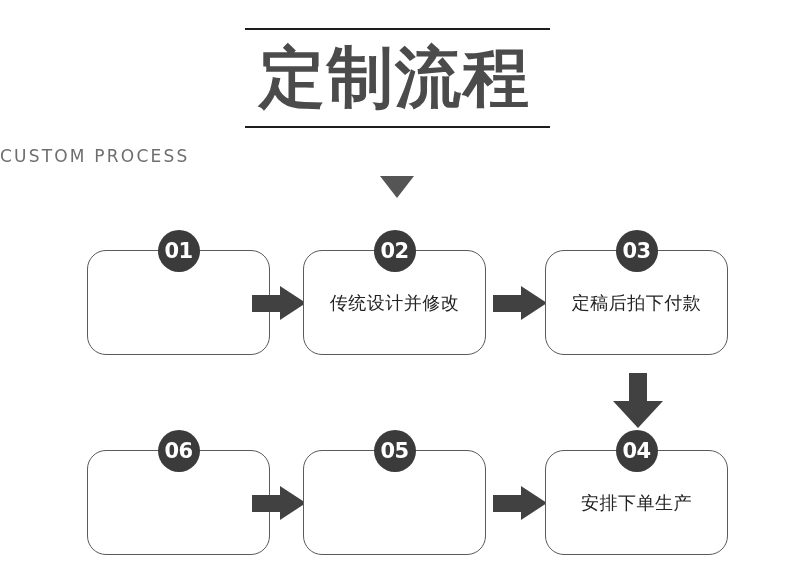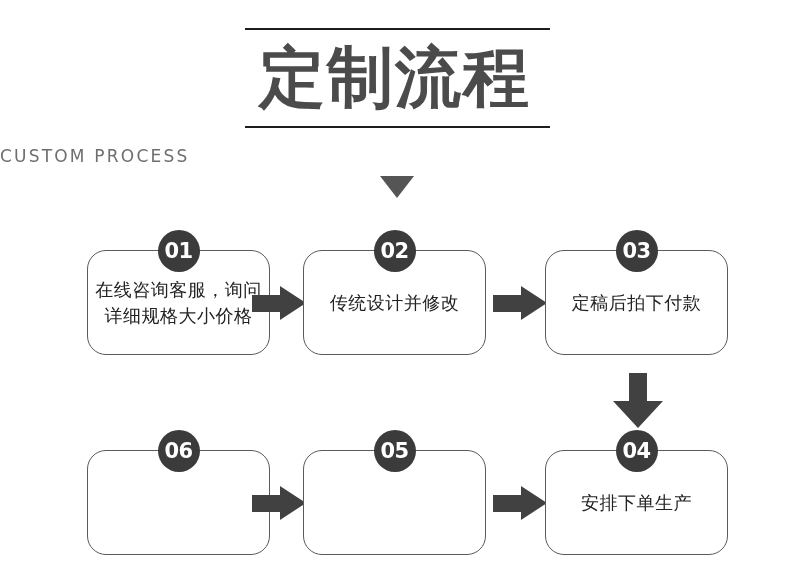--- a/index.html
+++ b/index.html
@@ -189,22 +189,20 @@
   <div id="main-title">定制流程</div>
   <div class="rule" id="rule-bot"></div>
   <div id="sub-title">CUSTOM PROCESS</div>
   <div id="down-caret"></div>
 </div>
 
 <div class="row" id="row-1">
 
   <div class="node c0">
     <div class="badge">01</div>
-    <div class="node-text">在线咨询客服，询问
-详细规格大小价格</div>
   </div>
 
   <div class="arrow-h a0">
     <div class="shaft"></div>
     <div class="head"></div>
   </div>
 
   <div class="node c1">
     <div class="badge">02</div>
     <div class="node-text">传统设计并修改</div>

